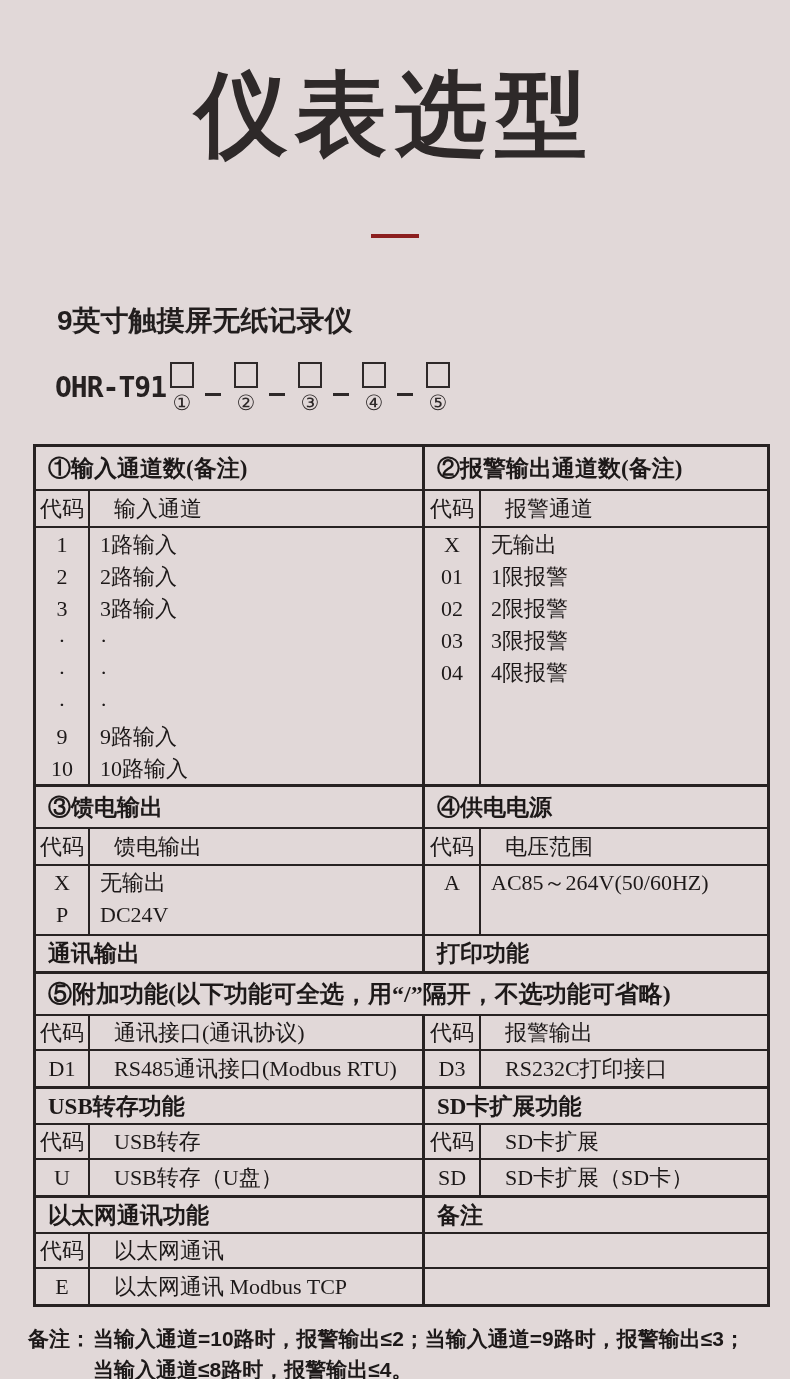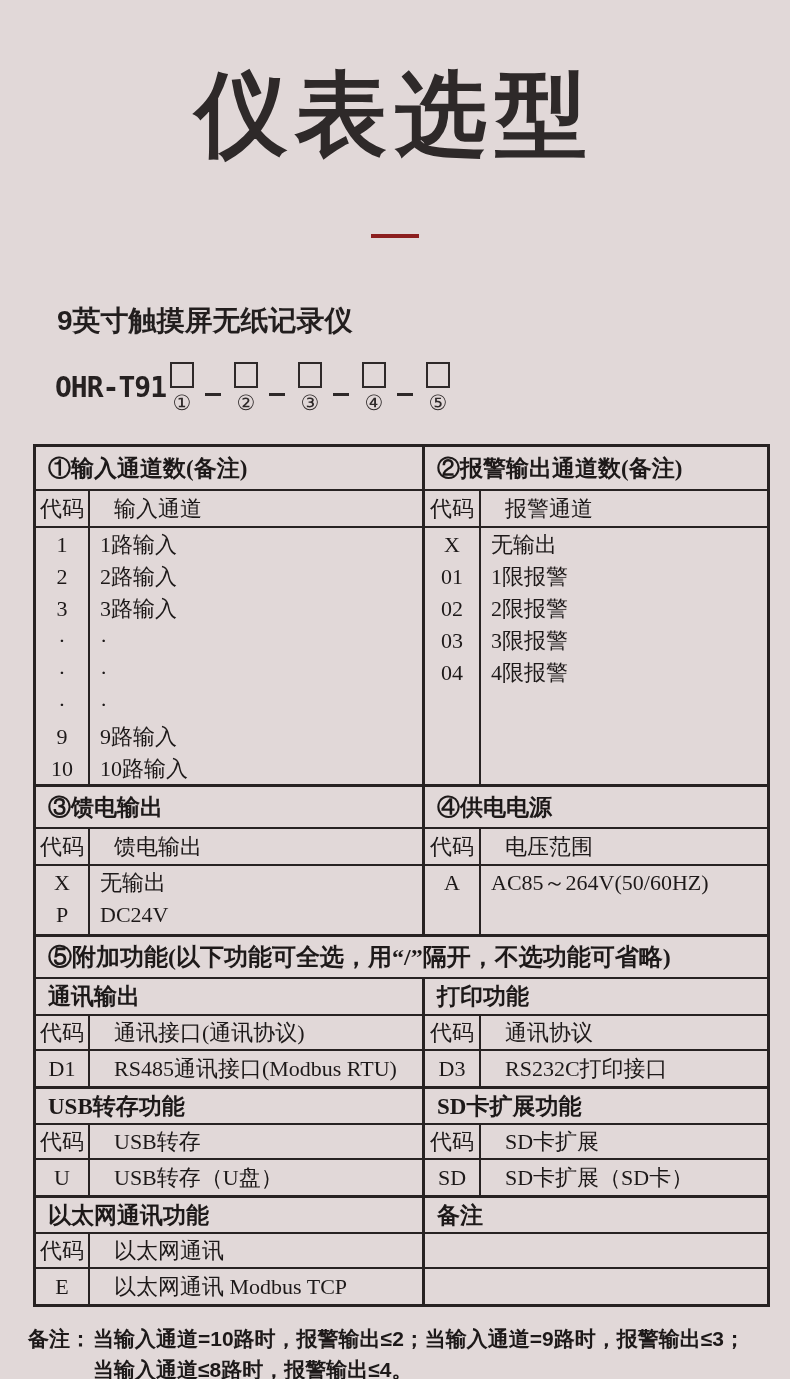--- a/index.html
+++ b/index.html
@@ -241,40 +241,40 @@
     <div class="hr">
       <div class="body-code">
         <div class="ln">A</div>
       </div>
       <div class="body-val">
         <div class="ln">AC85～264V(50/60HZ)</div>
       </div>
     </div>
   </div>
 
+  <div class="trow rh37 bt2">
+    <div class="hl">
+        <div class="headcell">通讯输出</div>
+      </div>
+    <div class="hr">
+        <div class="headcell">打印功能</div>
+      </div>
+  </div>
+
   <div class="trow rh43 bt3">
     <div class="fullhead">⑤附加功能(以下功能可全选，用“/”隔开，不选功能可省略)</div>
   </div>
-
-  <div class="trow rh37 bt2">
-    <div class="hl">
-        <div class="headcell">通讯输出</div>
-      </div>
-    <div class="hr">
-        <div class="headcell">打印功能</div>
-      </div>
-  </div>
   <div class="trow rh35 bt2">
     <div class="hl">
       <div class="code">代码</div>
       <div class="val">通讯接口(通讯协议)</div>
     </div>
     <div class="hr">
       <div class="code">代码</div>
-      <div class="val">通讯协议</div>
+      <div class="val">报警输出</div>
     </div>
   </div>
   <div class="trow rh37 bt2">
     <div class="hl">
       <div class="code">D1</div>
       <div class="val">RS485通讯接口(Modbus RTU)</div>
     </div>
     <div class="hr">
       <div class="code">D3</div>
       <div class="val">RS232C打印接口</div>

